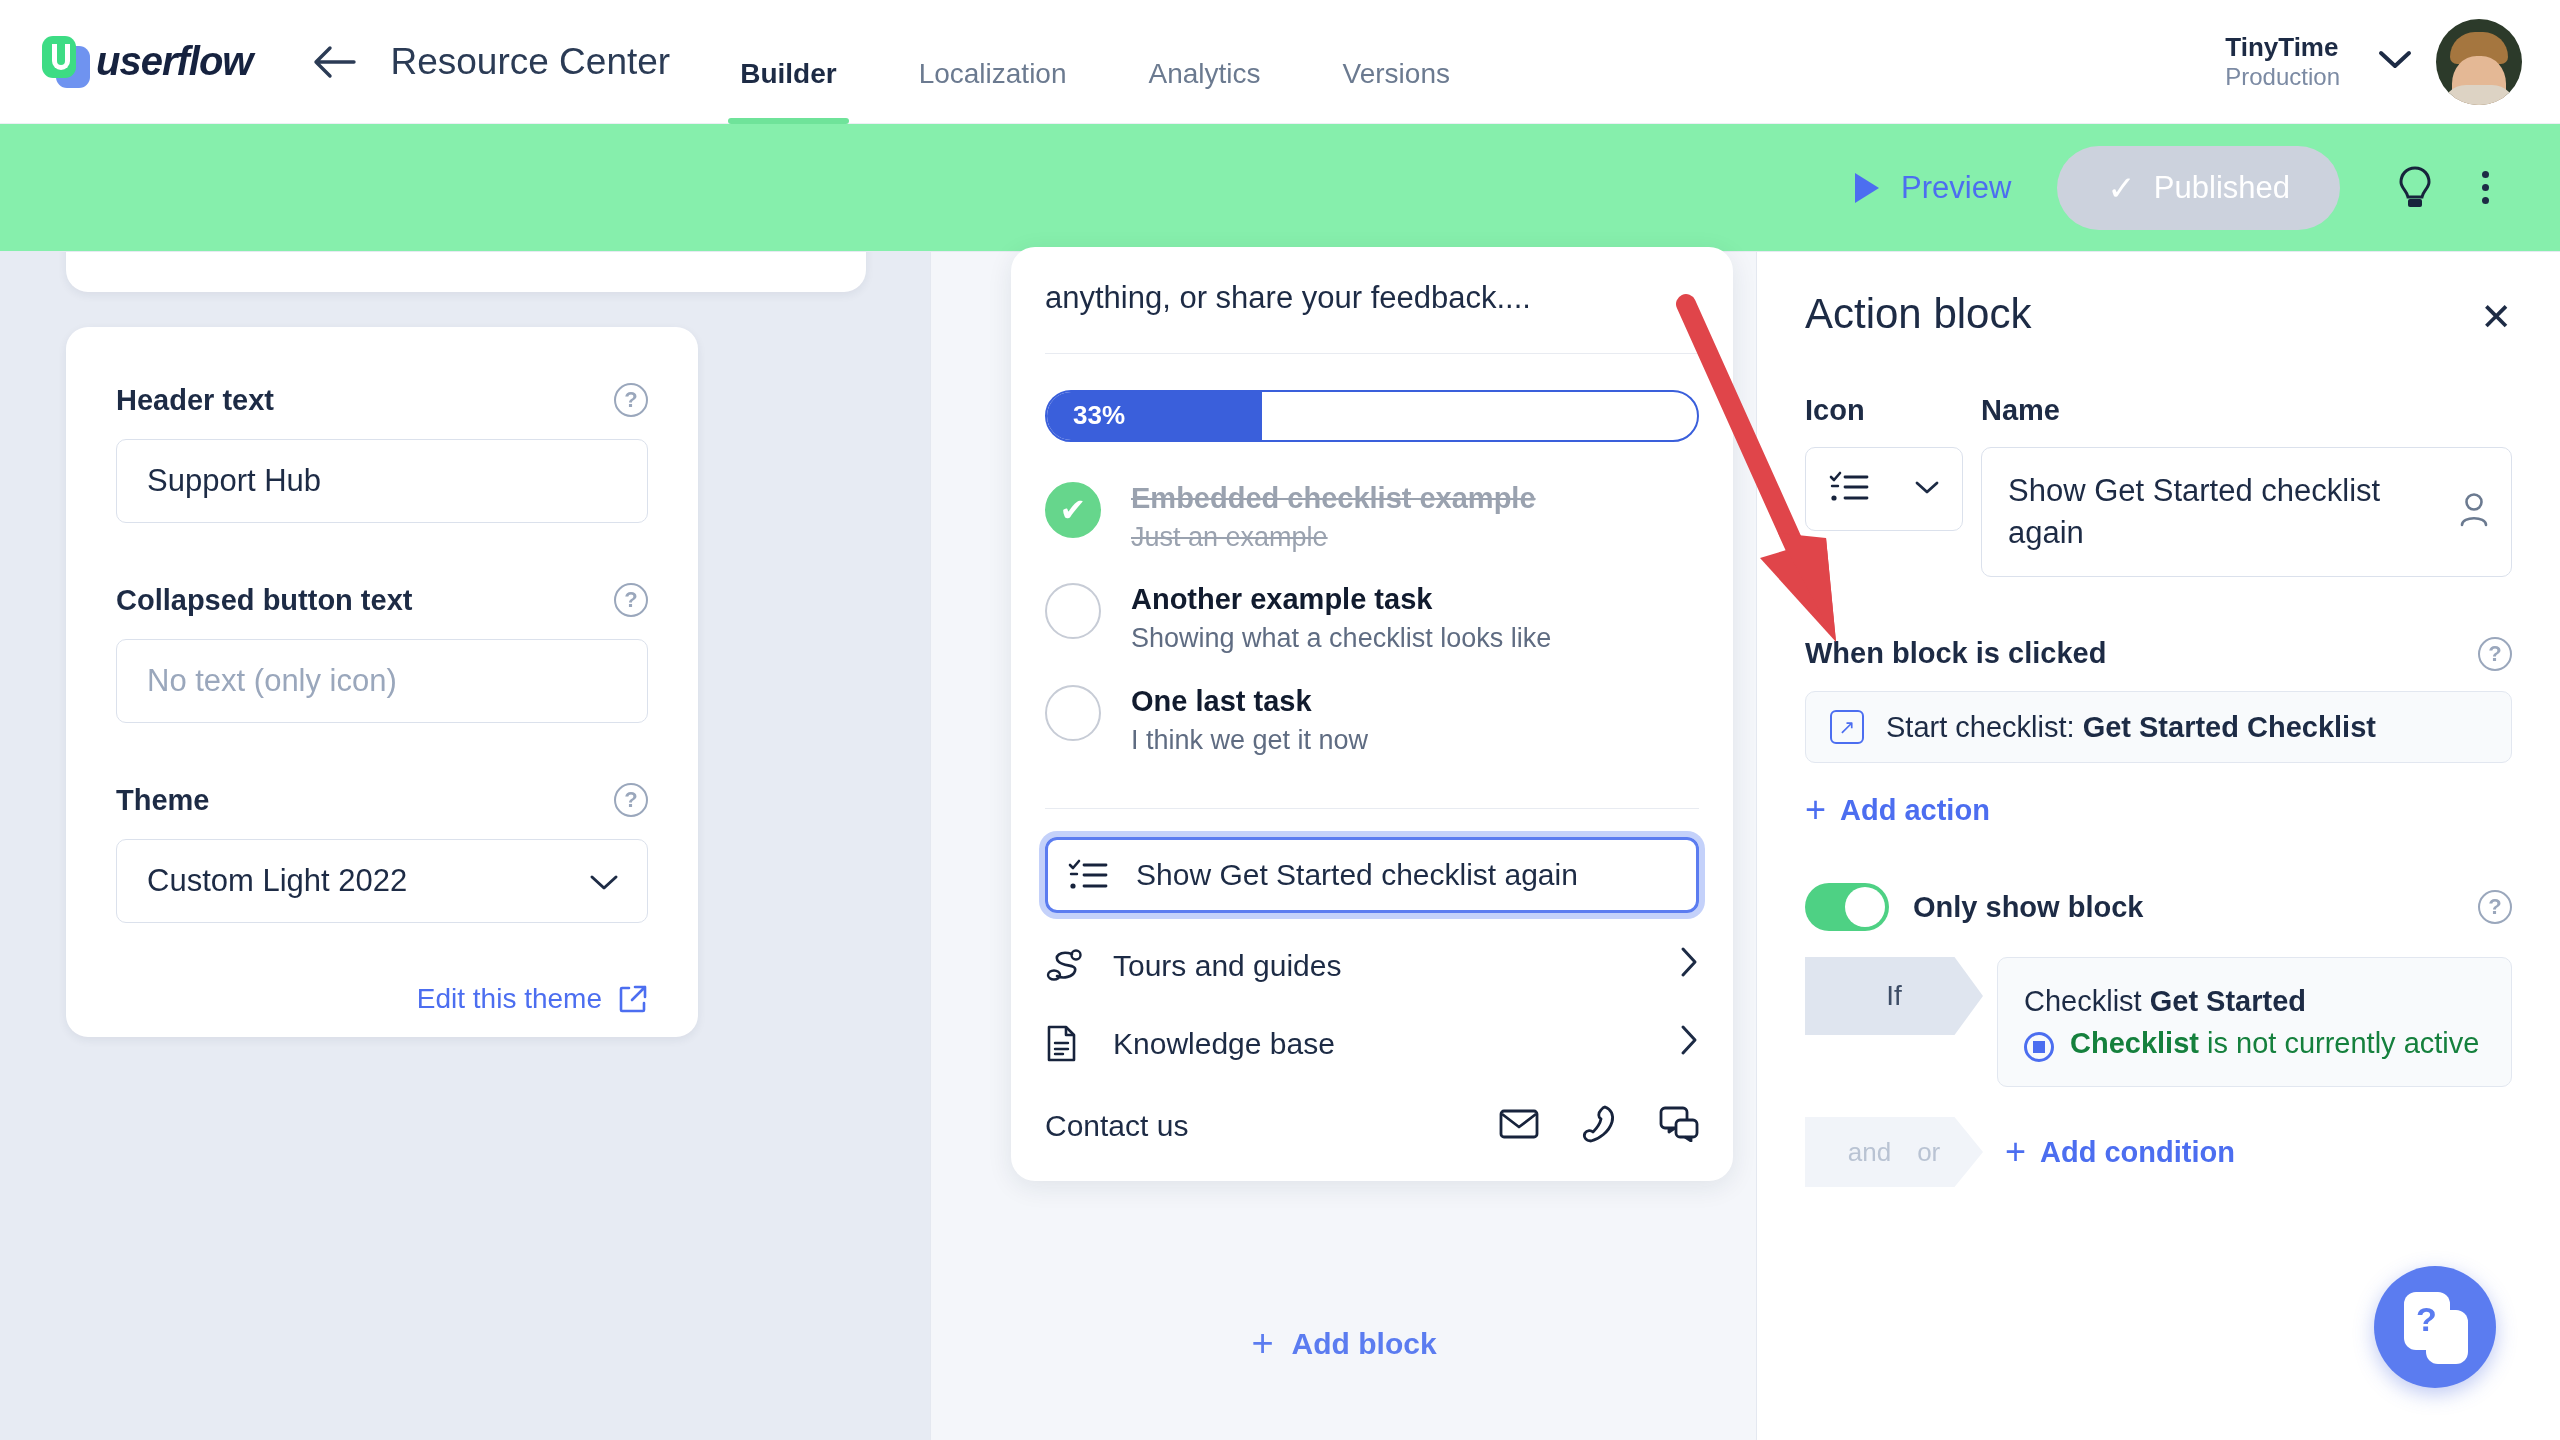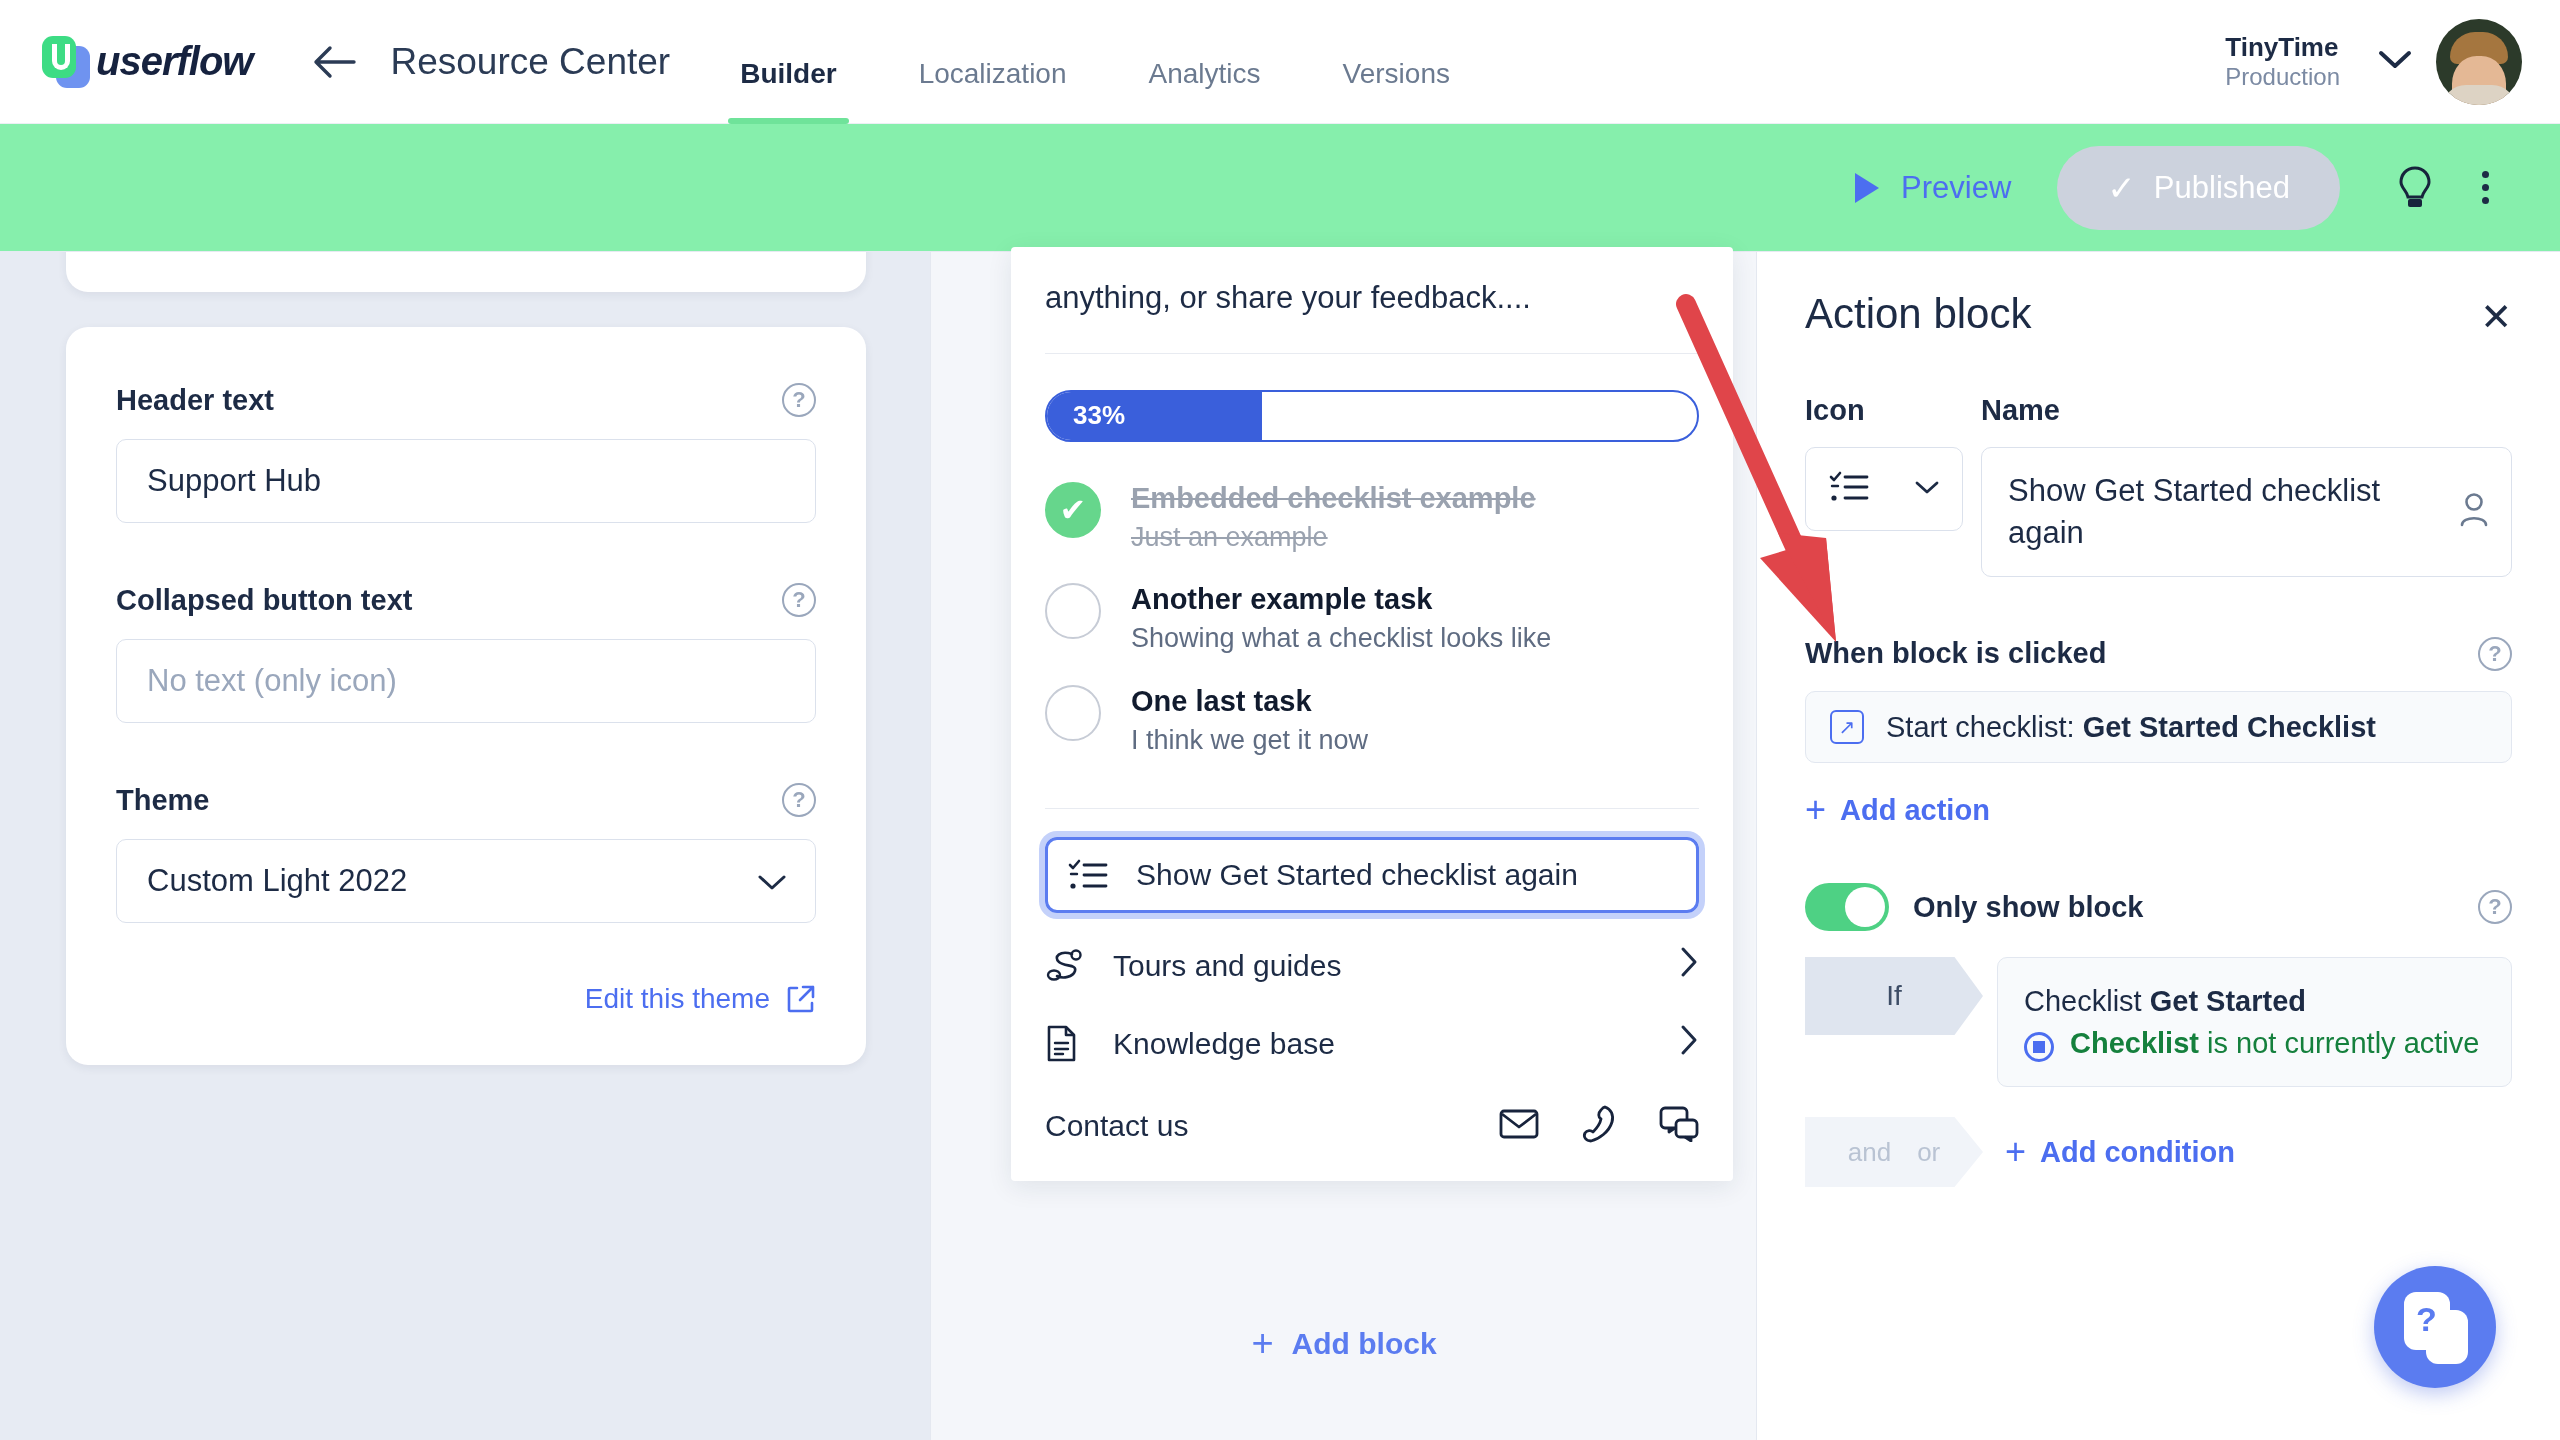--- a/index.html
+++ b/index.html
@@ -117,21 +117,21 @@
     position: absolute; left: 0; top: 252px; width: 930px; height: 1188px;
     background: #e7ebf3; overflow: hidden;
   }
   .card {
     background: #ffffff; border-radius: 22px; box-shadow: 0 3px 10px rgba(25,40,70,.07);
   }
   .card-partial {
     position: absolute; left: 66px; top: -90px; width: 800px; height: 130px;
   }
   .card-main {
-    position: absolute; left: 66px; top: 75px; width: 800px; padding: 56px 50px 50px 50px;
+    position: absolute; left: 66px; top: 75px; width: 632px; padding: 56px 50px 22px 50px;
   }
   .field { margin-bottom: 60px; }
   .field:last-of-type { margin-bottom: 0; }
   .field-row { display: flex; align-items: center; justify-content: space-between; margin-bottom: 22px; }
   .field-label { font-size: 29px; font-weight: bold; color: #1d2b45; }
   .qmark {
     width: 34px; height: 34px; border-radius: 50%; border: 2.5px solid #9aa7bc;
     color: #9aa7bc; font-size: 22px; display: flex; align-items: center;
     justify-content: center; cursor: pointer; font-weight: bold;
   }
@@ -153,21 +153,21 @@
   }
   .edit-theme svg { margin-left: 16px; }
 
   
   .center {
     position: absolute; left: 930px; top: 252px; width: 826px; height: 1188px;
     background: #f4f6fa; border-left: 1px solid #e4e8f0;
   }
   .preview-card {
     position: absolute; left: 80px; top: -5px; width: 722px;
-    background: #ffffff; border-radius: 4px;
+    background: #ffffff; border-radius: 24px;
     box-shadow: 0 6px 26px rgba(25,40,70,.09);
     padding: 0 0 28px 0; overflow: hidden;
   }
   .pc-intro {
     font-size: 31px; color: #1d2b45; padding: 30px 34px 34px 34px; line-height: 1.35;
   }
   .pc-divider { height: 1px; background: #e8ebf1; margin: 0 34px; }
   .progress-wrap { padding: 36px 34px 30px 34px; }
   .progress {
     height: 52px; border-radius: 26px; border: 2px solid #3a5fdb;

